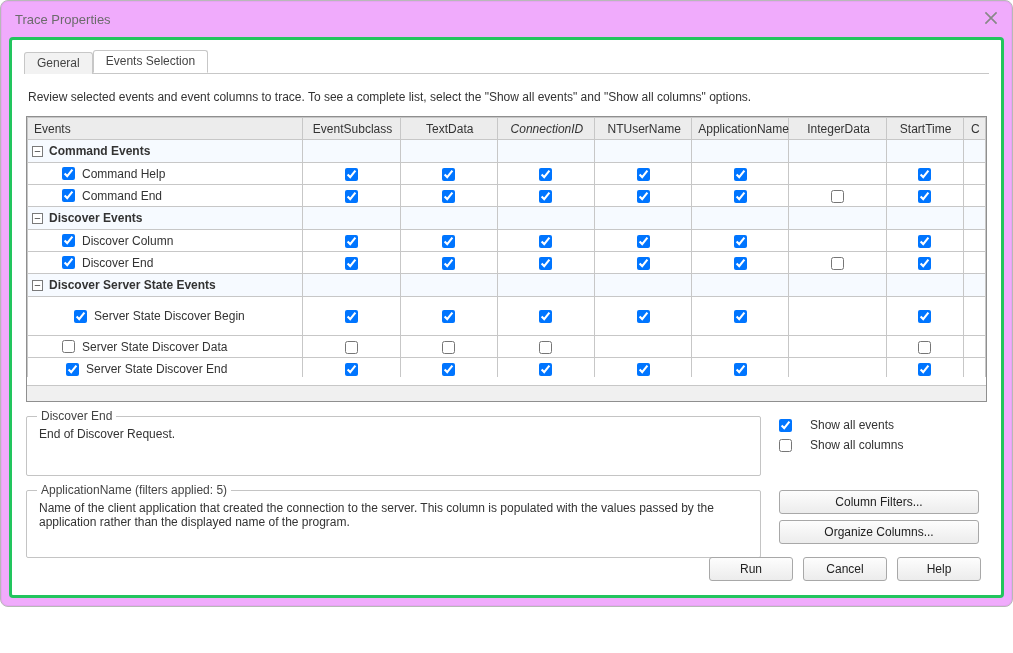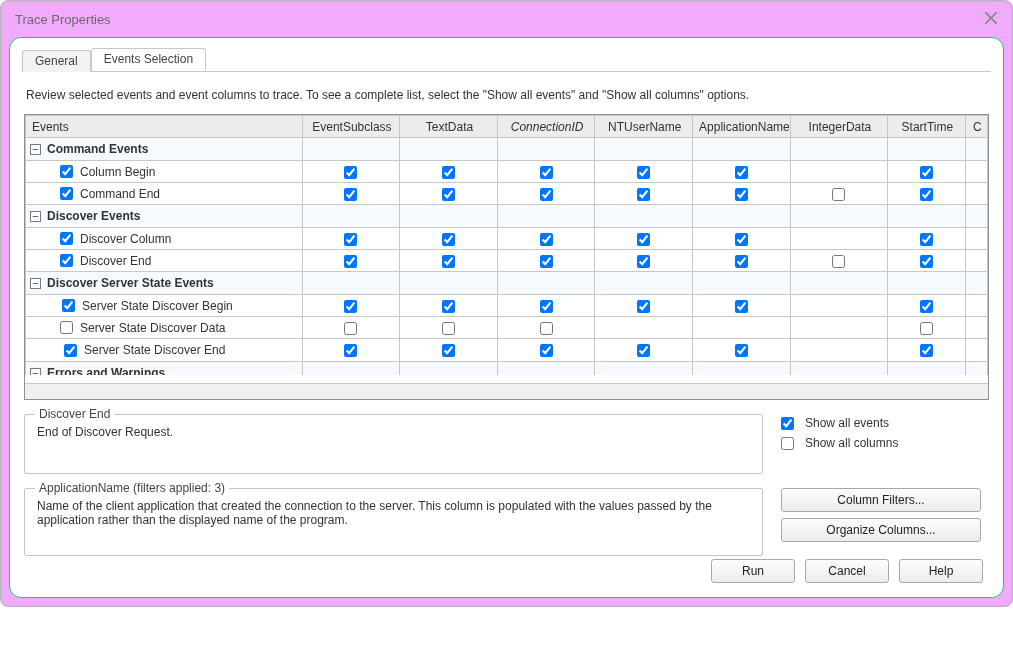--- a/index.html
+++ b/index.html
@@ -2,21 +2,21 @@
 <html><head>
 <meta charset="utf-8">
 <style>
   * { box-sizing: border-box; }
   html, body { margin:0; padding:0; font-family: "Segoe UI", Tahoma, Arial, sans-serif; font-size:12px; color:#333; background:#fff; }
   .window { width:1013px; height:607px; border:1px solid #b8b8b8; border-radius:8px; background:#f0abfc; position:relative; overflow:hidden; box-shadow:0 0 0 1px rgba(0,0,0,0.04) inset;}
   .titlebar { height:36px; display:flex; align-items:center; padding:0 14px; color:#6b6b6b; font-size:13px; }
   .titlebar .title { flex:none; }
   .titlebar .spacer { flex:1; }
   .close-icon { width:14px; height:14px; color:#888; cursor:default;}
-  .client { position:absolute; top:36px; left:8px; right:8px; bottom:8px; background:#fff; border:1px solid #22c55e; border-radius:12px; padding:10px 12px 12px 12px;}
+  .client { position:absolute; top:36px; left:8px; right:8px; bottom:8px; background:#fff; border:3px solid #22c55e; border-radius:4px; padding:10px 12px 12px 12px;}
   .tabs { display:flex; gap:0; border-bottom:1px solid #c7c7c7; height:24px; }
   .tab { padding:3px 12px; border:1px solid #c7c7c7; border-bottom:none; background:#f2f2f2; font-size:12px; color:#444; position:relative; top:1px; border-top-left-radius:3px; border-top-right-radius:3px;}
   .tab.active { background:#fff; border-bottom:1px solid #fff; top:0; }
   .tab:not(.active){ margin-top:1px;}
   .intro { padding:16px 4px 12px 4px; color:#333; }
 
   .grid-wrap { border:1px solid #8f8f8f; background:#fff; height:286px; overflow:hidden; position:relative; margin:0 2px; }
   .grid-scroll { overflow:auto; height:260px; }
   table.grid { border-collapse:collapse; width:100%; table-layout:fixed; }
   table.grid th, table.grid td { border:1px solid #c7c7c7; padding:1px 4px; height:22px; vertical-align:middle; background:#fff; }
@@ -33,21 +33,21 @@
   .group-empty { background:#f6faff !important; }
 
   .hscroll { height:16px; border-top:1px solid #c7c7c7; background:#f0f0f0; position:absolute; left:0; right:0; bottom:0; overflow-x:scroll;}
   .hscroll-inner{ width:1400px; height:1px;}
 
   .fieldset { border:1px solid #c4c4c4; border-radius:2px; margin:14px 2px 0 2px; padding:10px 12px 12px 12px; position:relative;}
   .fieldset .legend { position:absolute; top:-8px; left:10px; background:#fff; padding:0 4px; color:#444; font-size:12px;}
   .lower-row { display:flex; gap:16px; }
   .lower-left { flex:1; }
   .lower-right { width:210px; padding-top:10px;}
-  .chkline { display:flex; align-items:center; gap:4px; margin:6px 0;}
+  .chkline { display:flex; align-items:center; gap:11px; margin:6px 0;}
   .btn { border:1px solid #a8a8a8; background:linear-gradient(#fdfdfd,#ececec); border-radius:3px; height:24px; width:200px; font-size:12px; color:#222; cursor:default; margin-top:6px;}
   .bottom-buttons { position:absolute; right:20px; bottom:14px; display:flex; gap:10px;}
   .bottom-buttons .btn { width:84px; }
 </style>
 </head>
 <body>
 
 <div class="window">
   <div class="titlebar">
     <span class="title">Trace Properties</span>
@@ -109,21 +109,21 @@
                 <td class="group-empty"></td>
                 <td class="group-empty"></td>
                 <td class="group-empty"></td>
                 <td class="group-empty"></td>
               </tr>
               <tr>
                 <td style="padding: 0px;">
                   <div class="events-cell">
                     <span class="indent"></span>
                     <input type="checkbox" class="chk" checked="" style=""> 
-                    <span>Column Begin</span>
+                    <span>Command Help</span>
                   </div>
                 </td>
                 <td class="cell-center"><input type="checkbox" class="chk" checked="" style="margin: 0px;"></td>
                 <td class="cell-center"><input type="checkbox" class="chk" checked="" style="margin: 0px;"></td>
                 <td class="cell-center"><input type="checkbox" class="chk" checked="" style="margin: 0px;"></td>
                 <td class="cell-center"><input type="checkbox" class="chk" checked="" style="margin: 0px;"></td>
                 <td class="cell-center"><input type="checkbox" class="chk" checked="" style="margin: 0px;"></td>
                 <td class="cell-center"></td>
                 <td class="cell-center"><input type="checkbox" class="chk" checked="" style="margin: 0px;"></td>
                 <td></td>
@@ -205,21 +205,21 @@
                 <td class="group-empty"></td>
                 <td class="group-empty"></td>
                 <td class="group-empty"></td>
                 <td class="group-empty"></td>
                 <td class="group-empty"></td>
                 <td class="group-empty"></td>
                 <td class="group-empty"></td>
                 <td class="group-empty"></td>
               </tr>
               <tr>
-                <td style="padding: 2px;">
+                <td style="padding: 12px;">
                   <div class="events-cell">
                     <span class="indent"></span>
                     <input type="checkbox" class="chk" checked="" style=""> 
                     <span>Server State Discover Begin</span>
                   </div>
                 </td>
                 <td class="cell-center"><input type="checkbox" class="chk" checked="" style="margin: 0px;"></td>
                 <td class="cell-center"><input type="checkbox" class="chk" checked="" style="margin: 0px;"></td>
                 <td class="cell-center"><input type="checkbox" class="chk" checked="" style="margin: 0px;"></td>
                 <td class="cell-center"><input type="checkbox" class="chk" checked="" style="margin: 0px;"></td>
@@ -286,21 +286,21 @@
         </div>
     </div>
 
     <div class="lower-row">
       <div class="lower-left">
         <div class="fieldset" style="height:60px;">
           <span class="legend">Discover End</span>
           <div>End of Discover Request.</div>
         </div>
         <div class="fieldset" style="height:68px;">
-          <span class="legend">ApplicationName (filters applied: 3)</span>
+          <span class="legend">ApplicationName (filters applied: 5)</span>
           <div style="max-width:700px;">Name of the client application that created the connection to the server. This column is populated with the values passed by the application rather than the displayed name of the program.</div>
         </div>
       </div>
       <div class="lower-right">
         <label class="chkline">
           <input type="checkbox" class="chk" id="chk-allev" checked="" style="">
           <span>Show all events</span>
         </label>
         <label class="chkline">
           <input type="checkbox" class="chk" id="chk-allcol" style="">

